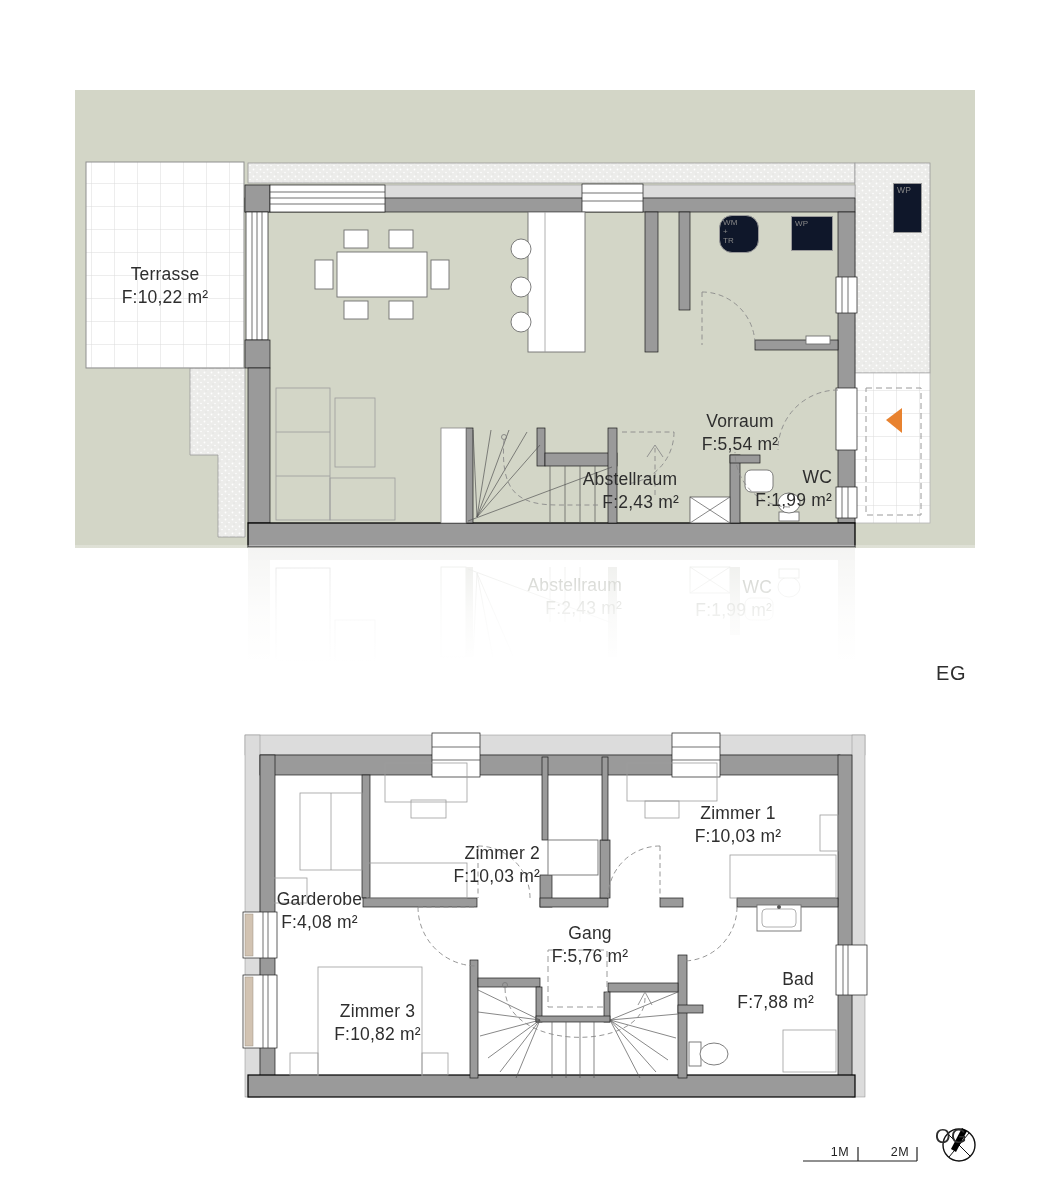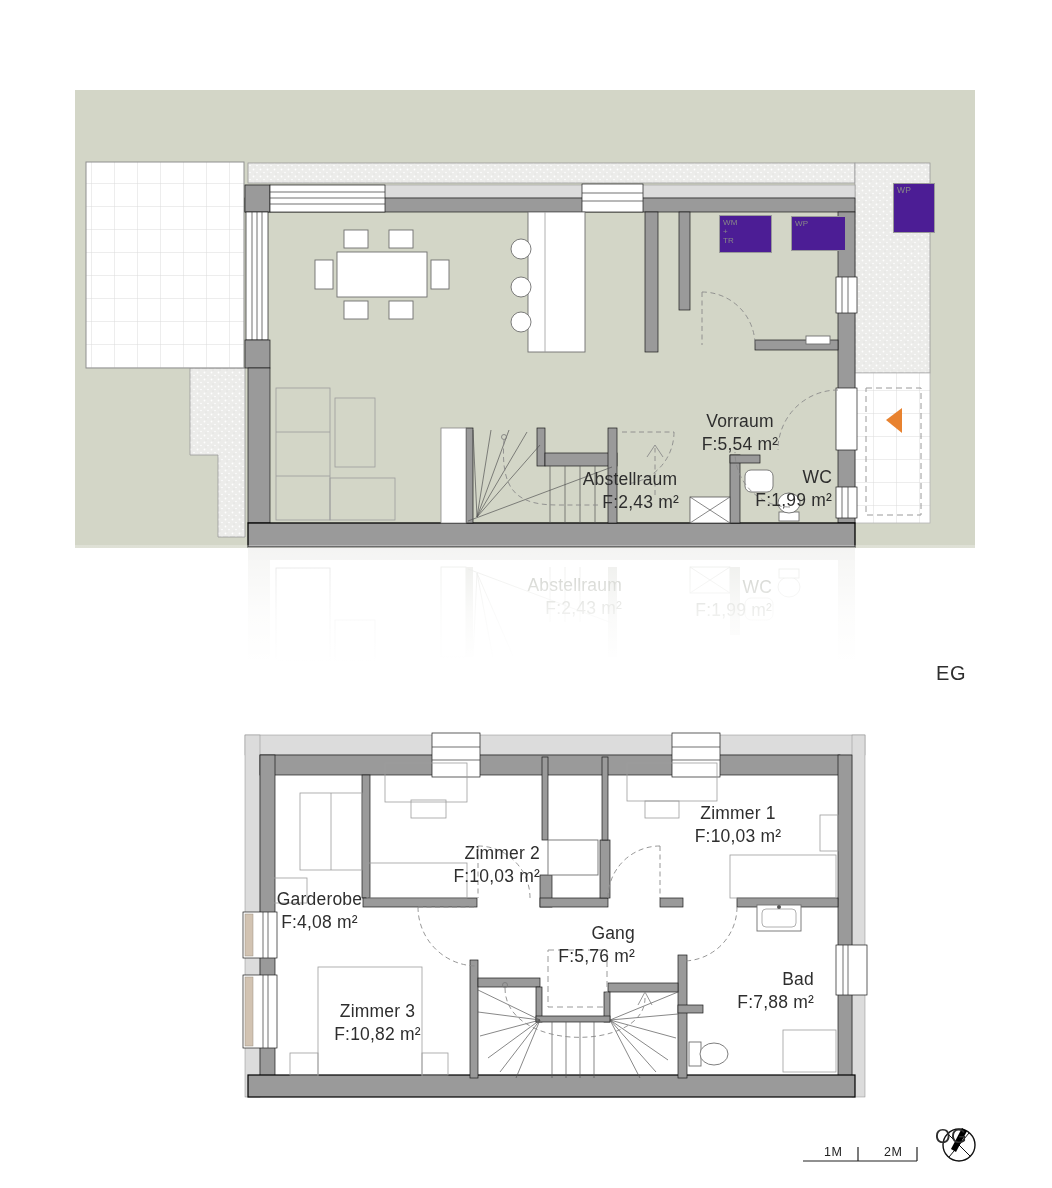--- a/index.html
+++ b/index.html
@@ -13,26 +13,26 @@
   .furn2{fill:none;stroke:#9d9d9d;stroke-width:.8;}
   .tread{stroke:#555;stroke-width:.7;}
   .glass{stroke:#333;stroke-width:.7;}
   .door{stroke:#8a8a8a;stroke-width:.9;fill:none;stroke-dasharray:5 3.5;}
   .dash{stroke:#9a9a9a;stroke-width:1;fill:none;stroke-dasharray:6 4;}
   .lbl{position:absolute;z-index:4;font-size:17.5px;line-height:23px;letter-spacing:.2px;
        text-align:center;white-space:nowrap;}
   .lbl .tr{text-align:right;}
   .ghostlbl{color:#aeb1a8;z-index:2;}
   .floorlbl{position:absolute;z-index:4;font-size:20px;letter-spacing:.5px;text-align:center;}
-  .appl{position:absolute;z-index:4;background:#4c1d95;border:1px solid #999;
-        font-size:8px;line-height:9px;color:#888;padding:2px 17px 0 3px;white-space:pre-line;
+  .appl{position:absolute;z-index:4;background:#0f172a;border:1px solid #999;
+        font-size:8px;line-height:9px;color:#888;padding:2px 4px 0 3px;white-space:pre-line;
         letter-spacing:.2px;}
   #fade{position:absolute;left:75px;top:545px;width:900px;height:152px;z-index:3;
         background:linear-gradient(180deg, rgba(255,255,255,.25) 0%, rgba(255,255,255,.8) 45%, #ffffff 78%);}
-  .scalelbl{position:absolute;z-index:4;font-size:12.5px;letter-spacing:.5px;text-align:left;color:#222;}
+  .scalelbl{position:absolute;z-index:4;font-size:12.5px;letter-spacing:.5px;text-align:center;color:#222;}
 </style>
 </head>
 <body>
 
 <div id="stage">
 
 <svg width="1052" height="1188" viewBox="0 0 1052 1188">
   <defs>
     <pattern id="tiles" width="23" height="23" patternUnits="userSpaceOnUse">
       <rect width="23" height="23" fill="#ffffff"></rect>
@@ -309,34 +309,38 @@
     <line x1="917" y1="1147" x2="917" y2="1161" stroke="#222" stroke-width="1.2"></line>
   </g>
   <g>
     <circle cx="959" cy="1145" r="16" fill="#fff" stroke="#111" stroke-width="1.4"></circle>
     <line x1="948" y1="1134" x2="970" y2="1156" stroke="#111" stroke-width="1"></line>
     <line x1="949" y1="1157" x2="969" y2="1133" stroke="#111" stroke-width="1"></line>
     <polygon points="962,1128 967,1131 956,1152 951,1149" fill="#000"></polygon>
   </g>
 </svg>
 
+<div class="lbl" style="left:95px;top:263px;width:140px;">
+  <div>Terrasse</div>
+  <div>F:10,22 m²</div>
+</div>
 <div class="lbl" style="left:698px;top:378px;width:84px;margin-top:32px;">
   <div>Vorraum</div>
   <div>F:5,54 m²</div>
 </div>
 <div class="lbl" style="left:581px;top:468px;width:98px;">
   <div>Abstellraum</div>
   <div class="tr">F:2,43 m²</div>
 </div>
 <div class="lbl" style="left:748px;top:466px;width:84px;">
   <div class="tr">WC</div>
   <div class="tr">F:1,99 m²</div>
 </div>
 
-<div class="appl" style="left:719px;top:215px;width:31px;height:34px;">WM
+<div class="appl" style="left:719px;top:215px;width:31px;height:34px;border-radius:13px;">WM
 +
 TR</div>
 <div class="appl" style="left:791px;top:216px;width:33px;height:31px;">WP</div>
 <div class="appl" style="left:893px;top:183px;width:20px;height:46px;font-size:8.5px;">WP</div>
 
 <div class="lbl ghostlbl" style="left:524px;top:574px;width:98px;">
   <div class="tr">Abstellraum</div>
   <div class="tr">F:2,43 m²</div>
 </div>
 <div class="lbl ghostlbl" style="left:688px;top:576px;width:84px;">
@@ -353,21 +357,21 @@
   <div class="tr">F:10,03 m²</div>
 </div>
 <div class="lbl" style="left:688px;top:802px;width:100px;">
   <div>Zimmer 1</div>
   <div>F:10,03 m²</div>
 </div>
 <div class="lbl" style="left:272px;top:888px;width:95px;">
   <div>Garderobe</div>
   <div>F:4,08 m²</div>
 </div>
-<div class="lbl" style="left:545px;top:922px;width:90px;text-align:right;">
+<div class="lbl" style="left:545px;top:922px;width:90px;">
   <div>Gang</div>
   <div>F:5,76 m²</div>
 </div>
 <div class="lbl" style="left:330px;top:1000px;width:95px;">
   <div>Zimmer 3</div>
   <div>F:10,82 m²</div>
 </div>
 <div class="lbl" style="left:730px;top:968px;width:84px;">
   <div class="tr">Bad</div>
   <div class="tr">F:7,88 m²</div>

